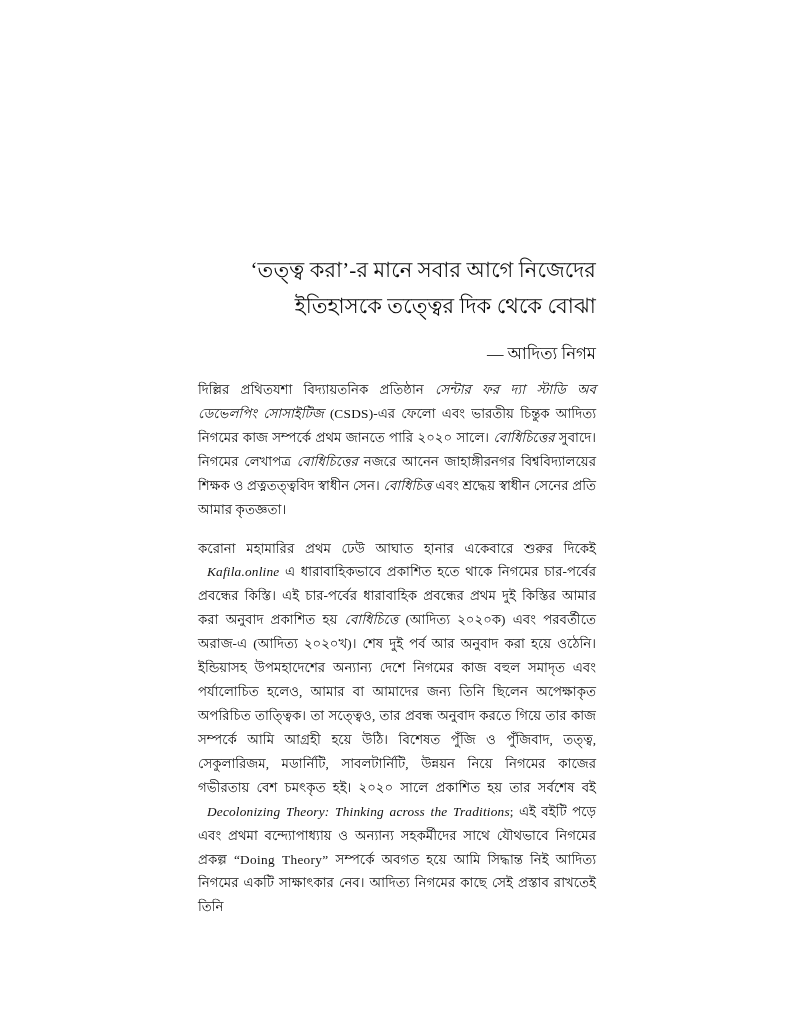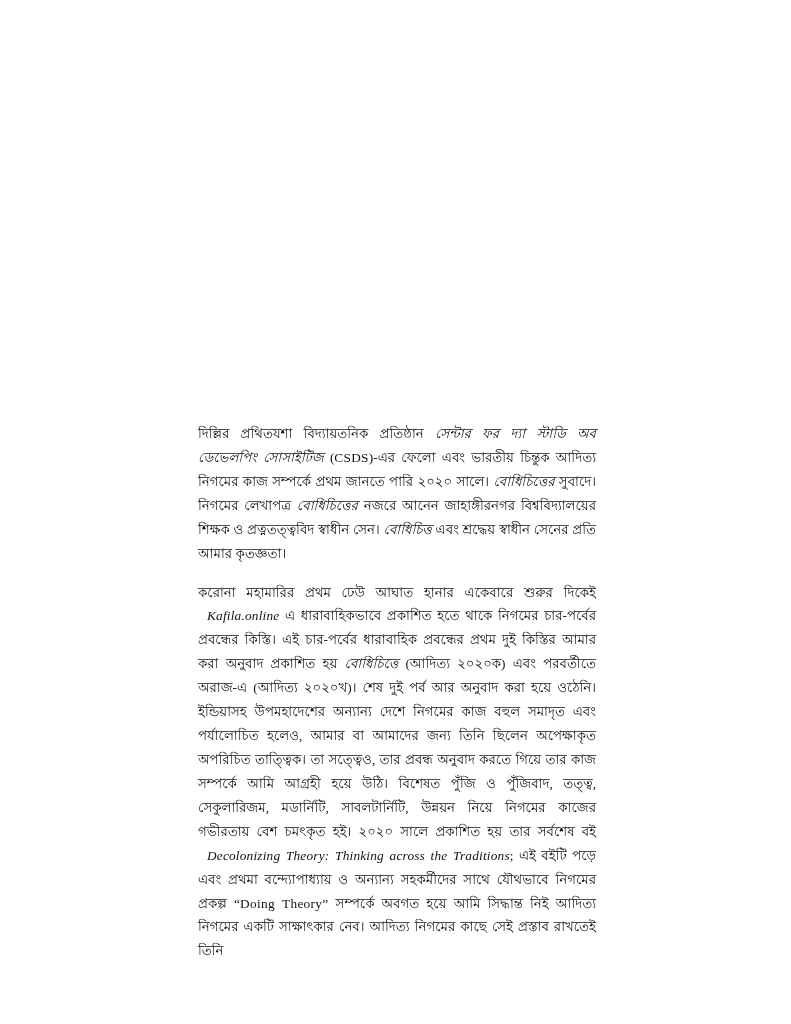--- a/index.html
+++ b/index.html
@@ -49,21 +49,21 @@
     font-weight: 400;
     line-height: 1.5;
     color: #0d0d0d;
     white-space: nowrap;
   }
 
   
   .body-column {
     position: absolute;
     left: 198px;
-    top: 422px;
+    top: 378px;
     width: 398px;
   }
 
   .para {
     margin: 0 0 15px 0;
     font-size: 13.3px;
     line-height: 1.80;
     text-align: justify;
     text-justify: inter-word;
     color: #111111;
@@ -94,19 +94,26 @@
   .quoted-rom {
     font-style: normal;
     letter-spacing: 0.3px;
   }
 </style>
 </head>
 <body>
 
 <div class="page">
 
+  <div class="title-block">
+    <h1 class="chapter-title">
+      <span class="tline">‘তত্ত্ব করা’-র মানে সবার আগে নিজেদের</span>
+      <span class="tline">ইতিহাসকে তত্ত্বের দিক থেকে বোঝা</span>
+    </h1>
+    <p class="byline">— আদিত্য নিগম</p>
+  </div>
 
   <div class="body-column">
     <p class="para">দিল্লির প্রথিতযশা বিদ্যায়তনিক প্রতিষ্ঠান <span class="it">সেন্টার ফর দ্যা স্টাডি অব ডেভেলপিং সোসাইটিজ</span> (<span class="rom-up">CSDS</span>)-এর ফেলো এবং ভারতীয় চিন্তুক আদিত্য নিগমের কাজ সম্পর্কে প্রথম জানতে পারি ২০২০ সালে। <span class="it">বোধিচিত্তের</span> সুবাদে। নিগমের লেখাপত্র <span class="it">বোধিচিত্তের</span> নজরে আনেন জাহাঙ্গীরনগর বিশ্ববিদ্যালয়ের শিক্ষক ও প্রত্নতত্ত্ববিদ স্বাধীন সেন। <span class="it">বোধিচিত্ত</span> এবং শ্রদ্ধেয় স্বাধীন সেনের প্রতি আমার কৃতজ্ঞতা।</p>
     <p class="para">করোনা মহামারির প্রথম ঢেউ আঘাত হানার একেবারে শুরুর দিকেই <span class="rom">Kafila.online</span> এ ধারাবাহিকভাবে প্রকাশিত হতে থাকে নিগমের চার-পর্বের প্রবন্ধের কিস্তি। এই চার-পর্বের ধারাবাহিক প্রবন্ধের প্রথম দুই কিস্তির আমার করা অনুবাদ প্রকাশিত হয় <span class="it">বোধিচিত্তে</span> (আদিত্য ২০২০ক) এবং পরবর্তীতে অরাজ-এ (আদিত্য ২০২০খ)। শেষ দুই পর্ব আর অনুবাদ করা হয়ে ওঠেনি। ইন্ডিয়াসহ উপমহাদেশের অন্যান্য দেশে নিগমের কাজ বহুল সমাদৃত এবং পর্যালোচিত হলেও, আমার বা আমাদের জন্য তিনি ছিলেন অপেক্ষাকৃত অপরিচিত তাত্ত্বিক। তা সত্ত্বেও, তার প্রবন্ধ অনুবাদ করতে গিয়ে তার কাজ সম্পর্কে আমি আগ্রহী হয়ে উঠি। বিশেষত পুঁজি ও পুঁজিবাদ, তত্ত্ব, সেকুলারিজম, মডার্নিটি, সাবলটার্নিটি, উন্নয়ন নিয়ে নিগমের কাজের গভীরতায় বেশ চমৎকৃত হই। ২০২০ সালে প্রকাশিত হয় তার সর্বশেষ বই <span class="rom">Decolonizing Theory: Thinking across the Traditions</span>; এই বইটি পড়ে এবং প্রথমা বন্দ্যোপাধ্যায় ও অন্যান্য সহকর্মীদের সাথে যৌথভাবে নিগমের প্রকল্প <span class="quoted-rom">“Doing Theory”</span> সম্পর্কে অবগত হয়ে আমি সিদ্ধান্ত নিই আদিত্য নিগমের একটি সাক্ষাৎকার নেব। আদিত্য নিগমের কাছে সেই প্রস্তাব রাখতেই তিনি</p>
   </div>
 
 </div>
 
 </body></html>

